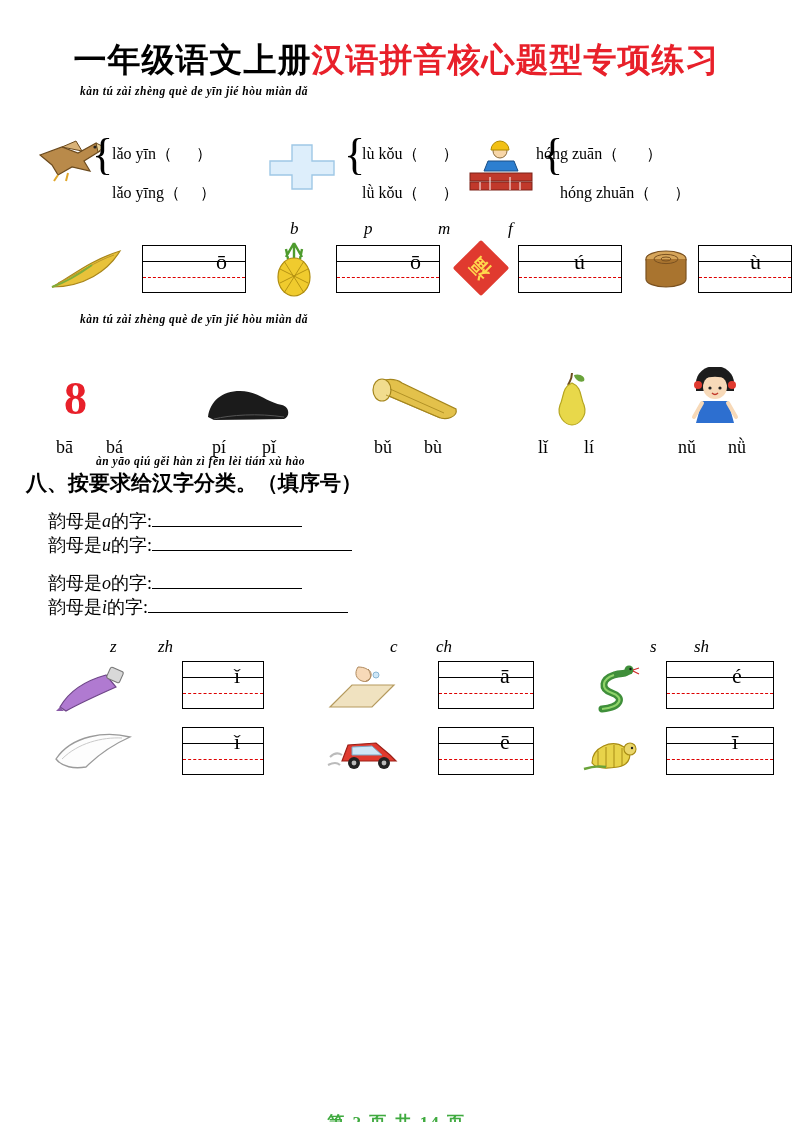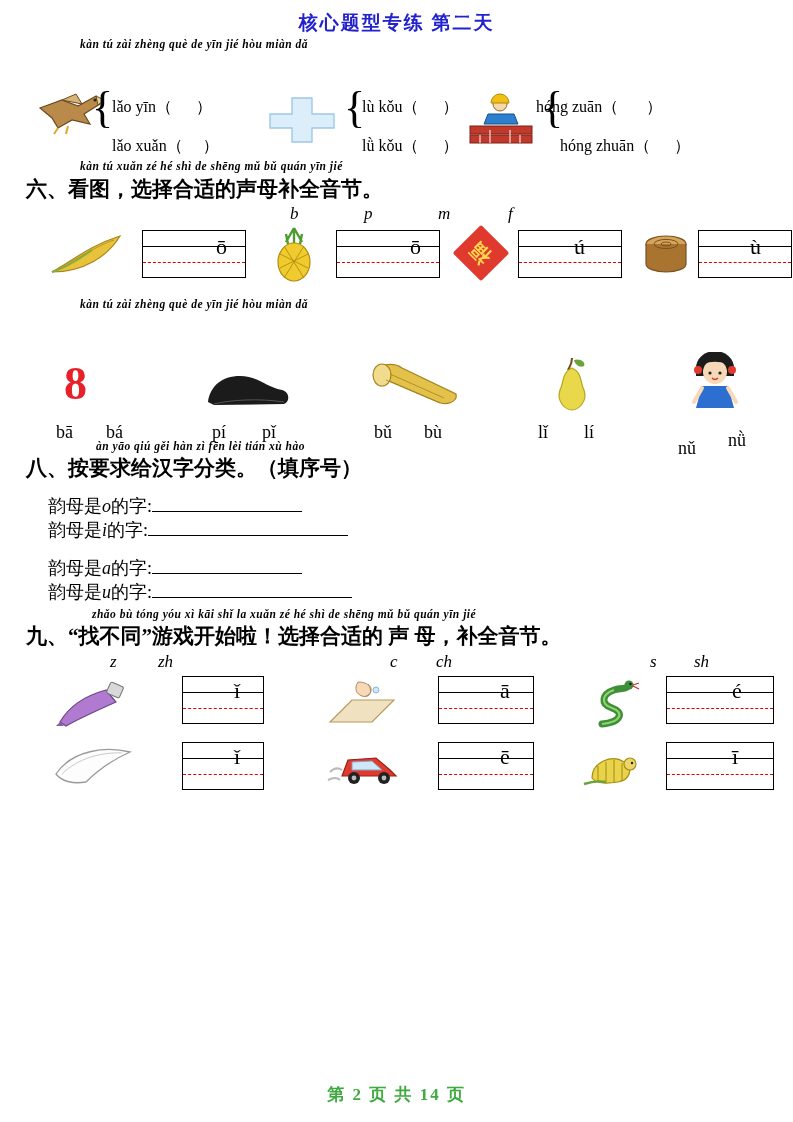--- a/index.html
+++ b/index.html
@@ -154,41 +154,43 @@
   }
   .footer .num { color: #3faa3f; }
   
   .pic { position: absolute; }
 </style>
 </head>
 <body>
 
 <div class="page">
 
-  <div class="subtitle">核心题型专练   第二天</div>
+  <div class="title">
+    <span class="black">一年级语文上册</span><span class="red">汉语拼音核心题型专项练习</span>
+  </div>
 
   <div class="section" style="margin-top:14px;">
     <div class="qhead" style="height:30px;">
       <span class="pinyin-over" style="left:54px; top:-12px;">kàn tú           zài zhèng què  de  yīn  jié  hòu miàn dǎ</span>
     </div>
 
     <div class="ex5row">
 
       <div class="pic" style="left:12px; top:4px; width:66px; height:44px;">
         <svg width="66" height="44" viewBox="0 0 66 44">
           <path d="M2 16 L24 8 L40 14 L58 4 L62 12 L46 22 L52 32 L34 28 L20 36 L14 26 Z" fill="#b98a4a" stroke="#6b4a1e" stroke-width="1.2"></path>
           <path d="M24 8 L38 2 L44 12 Z" fill="#d9b277" stroke="#6b4a1e" stroke-width="1"></path>
           <path d="M58 4 L66 8 L60 13 Z" fill="#e8d39a" stroke="#6b4a1e" stroke-width="1"></path>
           <circle cx="57" cy="8" r="1.6" fill="#222"></circle>
           <path d="M20 36 L16 42 M30 34 L28 42" stroke="#e0a72c" stroke-width="2"></path>
         </svg>
       </div>
       <div class="brace" style="left:66px; top:-2px;">{</div>
       <span class="grpitem" style="left:86px; top:9px;"><span>lǎo yīn（</span>&nbsp;&nbsp;&nbsp;&nbsp;&nbsp;&nbsp;<span>）</span></span>
-      <span class="grpitem" style="left:86px; top:48px;"><span>lǎo xuǎn（</span>&nbsp;&nbsp;&nbsp;&nbsp;&nbsp;<span>）</span></span>
+      <span class="grpitem" style="left:86px; top:48px;"><span>lǎo yīng（</span>&nbsp;&nbsp;&nbsp;&nbsp;&nbsp;<span>）</span></span>
 
       <div class="pic" style="left:240px; top:8px; width:72px; height:48px;">
         <svg width="72" height="48" viewBox="0 0 72 48">
           <path d="M26 2 h20 v16 h22 v14 h-22 v14 h-20 v-14 h-22 v-14 h22 z" fill="#ddeefb" stroke="#9fc8e6" stroke-width="1.4"></path>
         </svg>
       </div>
       <div class="brace" style="left:318px; top:-2px;">{</div>
       <span class="grpitem" style="left:336px; top:9px;"><span>lù kǒu（</span>&nbsp;&nbsp;&nbsp;&nbsp;&nbsp;&nbsp;<span>）</span></span>
       <span class="grpitem" style="left:336px; top:48px;"><span>lǜ kǒu（</span>&nbsp;&nbsp;&nbsp;&nbsp;&nbsp;&nbsp;<span>）</span></span>
 
@@ -202,24 +204,20 @@
           <path d="M26 38 v13 M46 38 v13 M16 43 v8 M56 43 v8" stroke="#fff" stroke-width="1"></path>
         </svg>
       </div>
       <div class="brace" style="left:516px; top:-2px;">{</div>
       <span class="grpitem" style="left:510px; top:9px;"><span>hóng zuān（</span>&nbsp;&nbsp;&nbsp;&nbsp;&nbsp;&nbsp;&nbsp;<span>）</span></span>
       <span class="grpitem" style="left:534px; top:48px;"><span>hóng zhuān（</span>&nbsp;&nbsp;&nbsp;&nbsp;&nbsp;&nbsp;<span>）</span></span>
     </div>
   </div>
 
   <div class="section" style="margin-top:4px;">
-    <div class="qhead" style="height:32px;">
-      <span class="pinyin-over" style="left:54px; top:-10px;">kàn tú        xuǎn zé  hé  shì  de shēng mǔ  bǔ quán yīn  jié</span>
-      <span class="abs" style="left:0; top:5px; font-weight:bold; font-size:21px;">六、看图，选择合适的声母补全音节。</span>
-    </div>
 
     <div style="position:relative; height:108px;">
 
       <span class="abs sm-italic" style="left:264px; top:2px;">b</span>
       <span class="abs sm-italic" style="left:338px; top:2px;">p</span>
       <span class="abs sm-italic" style="left:412px; top:2px;">m</span>
       <span class="abs sm-italic" style="left:482px; top:2px;">f</span>
 
       <div class="pic" style="left:22px; top:32px; width:76px; height:42px;">
         <svg width="76" height="42" viewBox="0 0 76 42">
@@ -327,55 +325,51 @@
           <path d="M19 12 a12 9 0 0 1 24 0 a22 12 0 0 0 -24 0 z" fill="#1c1c1c"></path>
           <circle cx="26" cy="21" r="1.6" fill="#222"></circle>
             <circle cx="36" cy="21" r="1.6" fill="#222"></circle>
           <path d="M28 26 q3 3 6 0" stroke="#c2392b" stroke-width="1.4" fill="none"></path>
           <path d="M18 34 h26 l6 22 h-38 z" fill="#2d6fd0"></path>
           <circle cx="14" cy="18" r="4" fill="#e03a2f"></circle>
             <circle cx="48" cy="18" r="4" fill="#e03a2f"></circle>
           <path d="M18 36 l-8 14 M44 36 l8 14" stroke="#f7d9b8" stroke-width="4" stroke-linecap="round"></path>
         </svg>
       </div>
-      <span class="abs pyword" style="left:652px; top:100px;">nǔ</span>
-      <span class="abs pyword" style="left:702px; top:84px;margin-top:8px;">nǜ</span>
+      <span class="abs pyword" style="left:652px; top:84px;">nǔ</span>
+      <span class="abs pyword" style="left:702px; top:84px;">nǜ</span>
     </div>
   </div>
 
   <div class="section" style="margin-top:-6px;">
     <div class="qhead" style="height:30px;">
       <span class="pinyin-over" style="left:70px; top:-10px;">àn yāo qiú  gěi hàn  zì  fēn  lèi                 tián xù hào</span>
       <span class="abs" style="left:0; top:4px; font-weight:bold; font-size:21px;">八、按要求给汉字分类。（填序号）</span>
     </div>
 
 
+    <div class="fillrow">
+      <span class="cell">
+        <span>韵母是</span><i>a</i><span>的字:</span><span class="blankline" style="width:150px;"></span>
+      </span>
+      <span class="cell">
+        <span>韵母是</span><i>u</i><span>的字:</span><span class="blankline" style="width:200px;"></span>
+      </span>
+    </div>
     <div class="fillrow">
       <span class="cell">
         <span>韵母是</span><i>o</i><span>的字:</span><span class="blankline" style="width:150px;"></span>
       </span>
       <span class="cell">
         <span>韵母是</span><i>i</i><span>的字:</span><span class="blankline" style="width:200px;"></span>
       </span>
     </div>
-    <div class="fillrow">
-      <span class="cell">
-        <span>韵母是</span><i>a</i><span>的字:</span><span class="blankline" style="width:150px;"></span>
-      </span>
-      <span class="cell">
-        <span>韵母是</span><i>u</i><span>的字:</span><span class="blankline" style="width:200px;"></span>
-      </span>
-    </div>
   </div>
 
   <div class="section" style="margin-top:14px;">
-    <div class="qhead" style="height:30px;">
-      <span class="pinyin-over" style="left:66px; top:-10px;">zhǎo bù tóng  yóu xì  kāi shǐ  la       xuǎn zé  hé  shì  de shēng mǔ        bǔ quán yīn  jié</span>
-      <span class="abs" style="left:0; top:4px; font-weight:bold; font-size:21px;">九、“找不同”游戏开始啦！选择合适的 声 母，补全音节。</span>
-    </div>
 
     <div style="position:relative; height:150px;">
 
       <span class="abs sm-italic" style="left:84px; top:4px;">z</span>
       <span class="abs sm-italic" style="left:132px; top:4px;">zh</span>
       <span class="abs sm-italic" style="left:364px; top:4px;">c</span>
       <span class="abs sm-italic" style="left:410px; top:4px;">ch</span>
       <span class="abs sm-italic" style="left:624px; top:4px;">s</span>
       <span class="abs sm-italic" style="left:668px; top:4px;">sh</span>
 

